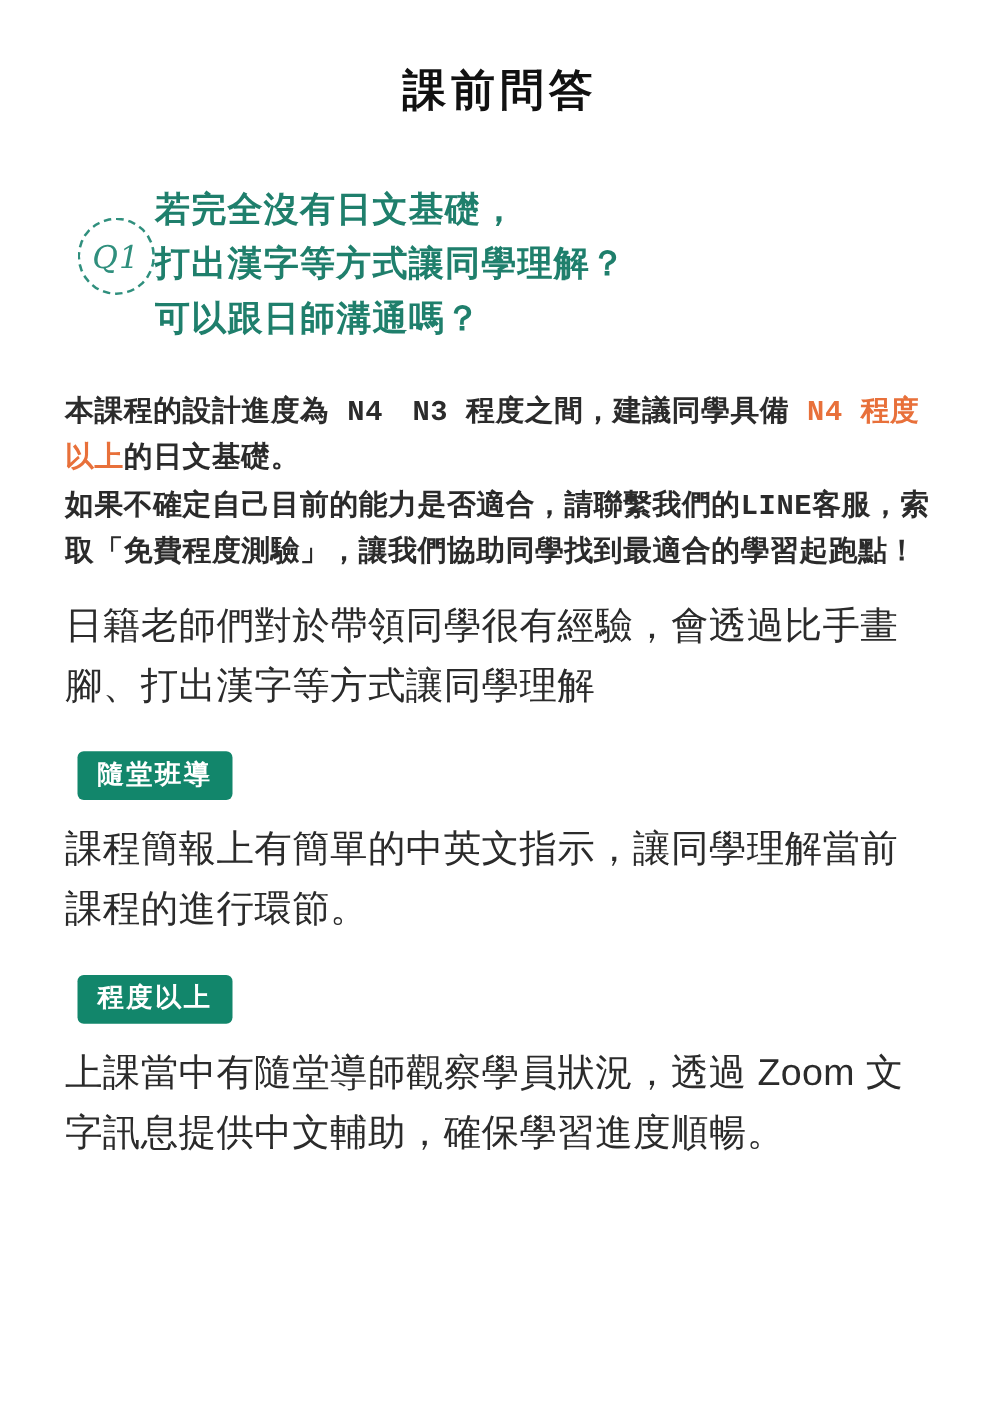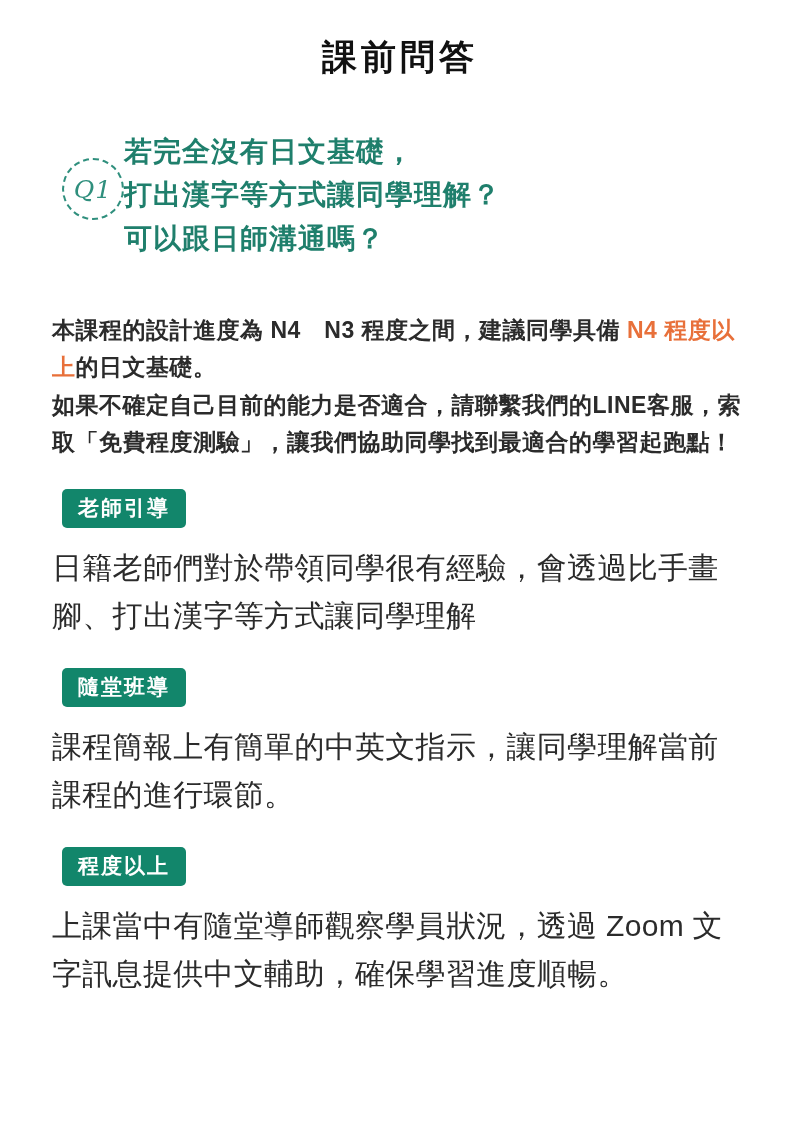--- a/index.html
+++ b/index.html
@@ -24,21 +24,21 @@
   }
 
   
   .page-title {
     text-align: center;
     font-family: "DejaVu Serif", "Liberation Serif", serif;
     font-weight: bold;
     font-size: 35px;
     letter-spacing: 4px;
     color: #111111;
-    margin: 0;
+    margin: 16px;
     padding-top: 36px;
     line-height: 1.2;
   }
 
   
   .question-block {
     display: flex;
     align-items: flex-start;
     margin-top: 52px;
     padding-left: 10px;
@@ -68,26 +68,27 @@
     color: #1f7f6c;
     letter-spacing: 1px;
   }
   .q-text .line {
     display: block;
     white-space: nowrap;
   }
 
   
   .answer {
-    margin-top: 52px;
+    margin-top: 36px;
     font-size: 23px;
     font-weight: bold;
     line-height: 1.62;
     color: #2b2b2b;
     letter-spacing: 0.5px;
+    font-family: Liberation Mono, monospace;
   }
   .answer p {
     margin: 0;
   }
   .hl {
     color: #e8703a;
   }
 
   
   .tag {
@@ -138,21 +139,20 @@
       <span class="line">可以跟日師溝通嗎？</span>
     </div>
   </div>
 
   <div class="answer">
     <p><span>本課程的設計進度為 N4　N3 程度之間，建議同學具備 </span><span class="hl">N4 程度以上</span><span>的日文基礎。</span></p>
     <p>如果不確定自己目前的能力是否適合，請聯繫我們的LINE客服，索取「免費程度測驗」，讓我們協助同學找到最適合的學習起跑點！</p>
   </div>
 
   <div>
-    <span class="tag">老師引導</span>
     <div class="section-body">
       <p>日籍老師們對於帶領同學很有經驗，會透過比手畫腳、打出漢字等方式讓同學理解</p>
     </div>
   </div>
 
   <div>
     <span class="tag">隨堂班導</span>
     <div class="section-body">
       <p>課程簡報上有簡單的中英文指示，讓同學理解當前課程的進行環節。</p>
     </div>

